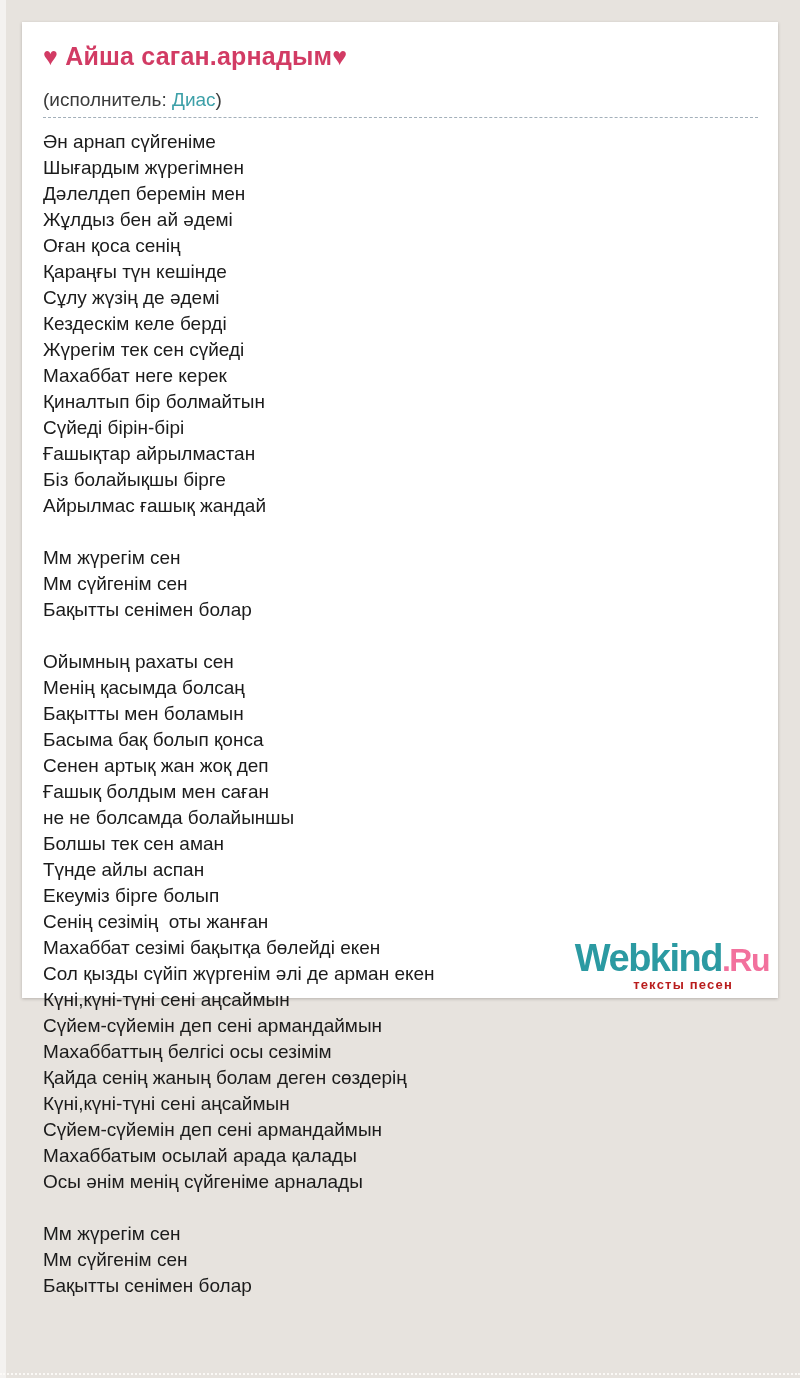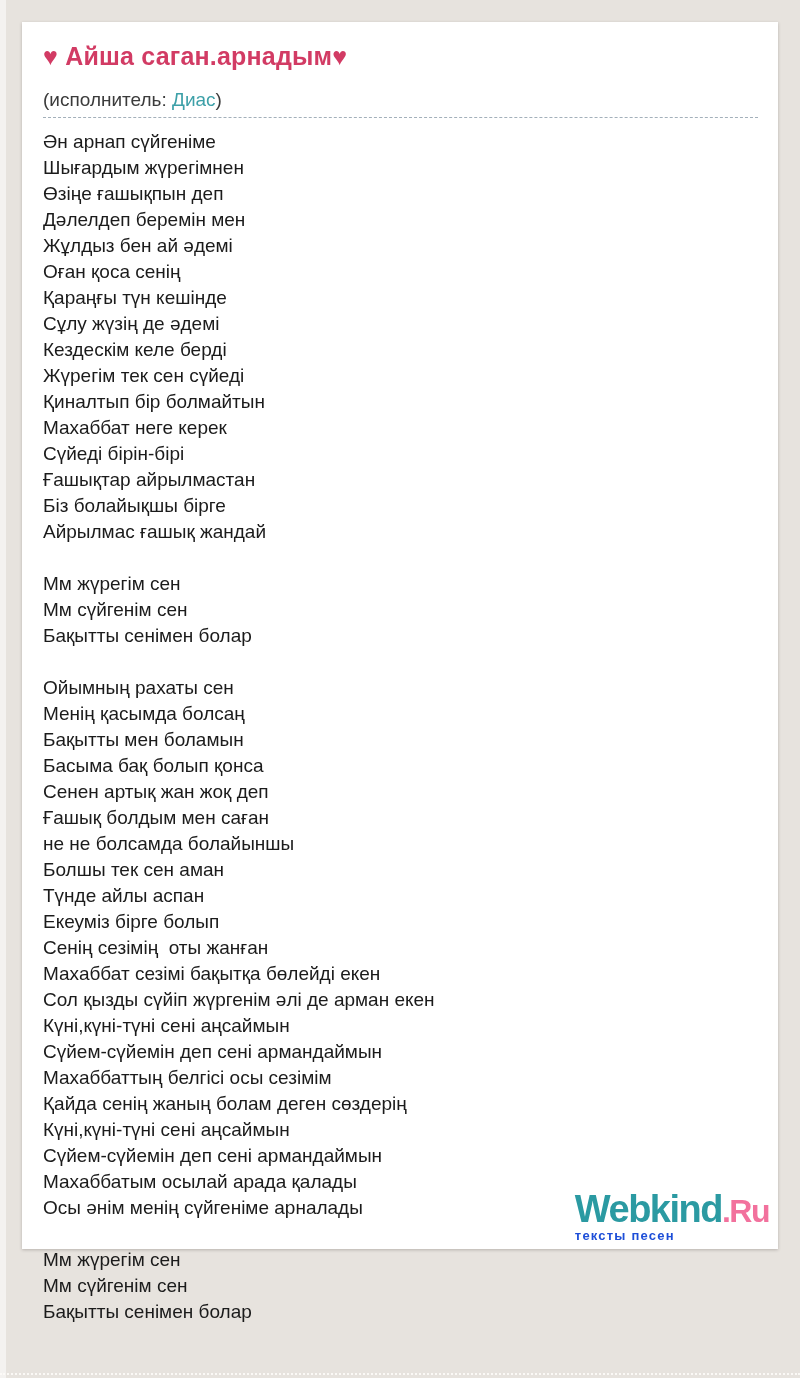--- a/index.html
+++ b/index.html
@@ -23,21 +23,21 @@
     background: rgba(255,255,255,0.55);
   }
   .edge-bottom {
     position: absolute; left: 0; bottom: 3px;
     width: 100%; height: 0;
     border-top: 2px dotted rgba(252,250,247,0.95);
   }
   .panel {
     position: absolute;
     left: 22px; top: 22px;
-    width: 756px; height: 1227px;
+    width: 756px; height: 976px;
     background: #ffffff;
     box-shadow: 0 1px 3px rgba(60,55,50,0.28);
   }
   .content {
     padding: 22px 20px 0 21px;
   }
   .page-title {
     font-size: 25px;
     font-weight: bold;
     line-height: 24px;
@@ -62,71 +62,70 @@
     margin-top: 11px;
     font-size: 19px;
     line-height: 26px;
     color: #1b1b1b;
   }
   .stanza + .stanza { margin-top: 26px; }
   .lyric-line { white-space: pre-wrap; }
   .logo {
     position: absolute;
     right: 9px; bottom: 7px;
-    text-align: left;
+    text-align: right;
     line-height: 1;
     margin-top: 48px;
   }
   .brand {
     display: block;
     font-weight: bold;
     font-size: 38px;
     letter-spacing: -1.5px;
     text-decoration: none;
     white-space: nowrap;
   }
   .brand-primary { color: #2b9aa2; }
   .brand-suffix  { color: #f2719d; font-size: 32px; }
   .tagline {
     display: block;
     margin-top: 1px;
     padding-right: 36px;
     font-size: 13px;
     font-weight: bold;
     letter-spacing: 1.2px;
-    color: #1d4ed8;
+    color: #b91c1c;
   }
 </style>
 </head>
 <body>
 
 <div class="edge-left"></div>
 <div class="edge-bottom"></div>
 
 <div class="panel">
   <div class="content">
 
     <h1 class="page-title"><span class="heart">♥</span> <span>Айша саган.арнадым</span><span class="heart">♥</span></h1>
 
     <div class="artist-line"><span>(исполнитель: </span><a class="artist-link">Диас</a><span>)</span></div>
 
     <div class="lyrics">
         <div class="stanza">
           <div class="lyric-line">Ән арнап сүйгеніме</div>
           <div class="lyric-line">Шығардым жүрегімнен</div>
-          <div class="lyric-line">Өзіңе ғашықпын деп</div>
           <div class="lyric-line">Дәлелдеп беремін мен</div>
           <div class="lyric-line">Жұлдыз бен ай әдемі</div>
           <div class="lyric-line">Оған қоса сенің</div>
           <div class="lyric-line">Қараңғы түн кешінде</div>
           <div class="lyric-line">Сұлу жүзің де әдемі</div>
           <div class="lyric-line">Кездескім келе берді</div>
           <div class="lyric-line">Жүрегім тек сен сүйеді</div>
+          <div class="lyric-line">Махаббат неге керек</div>
           <div class="lyric-line">Қиналтып бір болмайтын</div>
-          <div class="lyric-line">Махаббат неге керек</div>
           <div class="lyric-line">Сүйеді бірін-бірі</div>
           <div class="lyric-line">Ғашықтар айрылмастан</div>
           <div class="lyric-line">Біз болайықшы бірге</div>
           <div class="lyric-line">Айрылмас ғашық жандай</div>
         </div>
         <div class="stanza">
           <div class="lyric-line">Мм жүрегім сен</div>
           <div class="lyric-line">Мм сүйгенім сен</div>
           <div class="lyric-line">Бақытты сенімен болар</div>
         </div>

